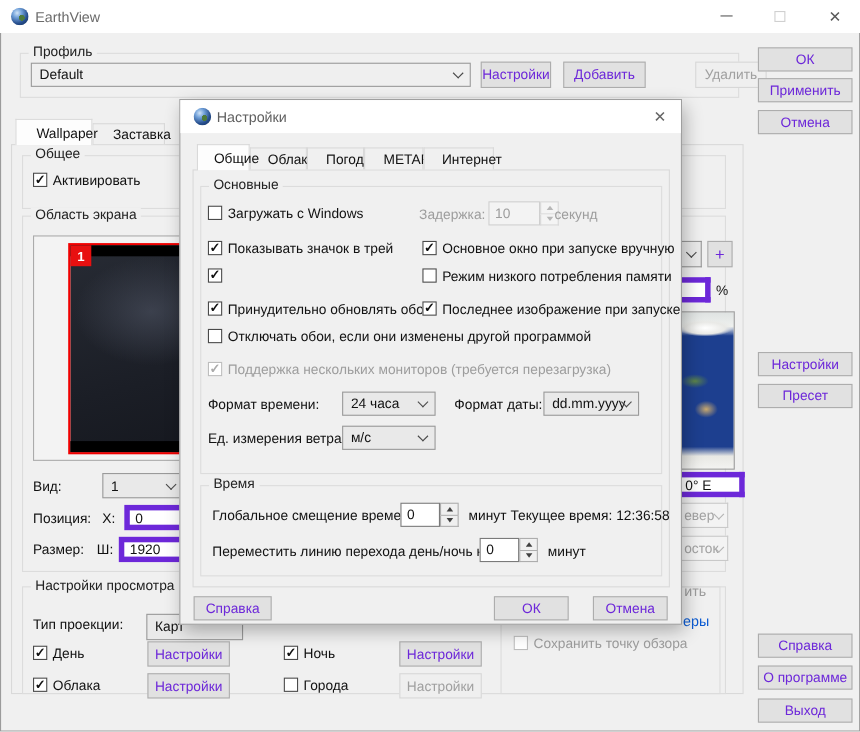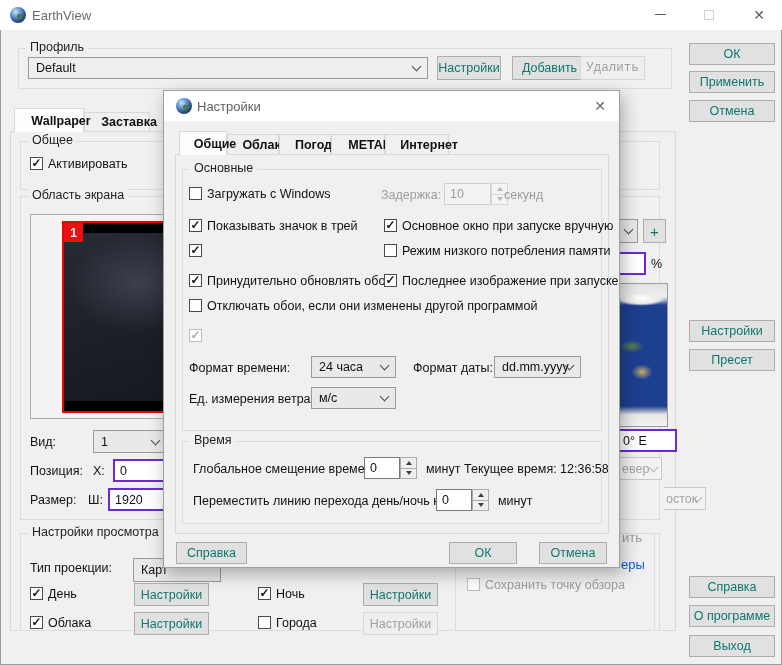--- a/index.html
+++ b/index.html
@@ -14,36 +14,36 @@
     radial-gradient(circle at 35% 30%, #cfe3f7 0%, #6f9fd8 28%, #274f8e 62%, #122b52 100%);}
   .cap-min{left:655px;top:14px;width:11px;height:1px;background:#5a5a5a;}
   .cap-max{left:704px;top:10px;width:10px;height:10px;border:1px solid #d0d0d0;background:#fff;}
   .cap-close{left:751px;top:6px;width:16px;height:18px;color:#5a5a5a;font-size:14px;line-height:18px;text-align:center;}
   .grp{border:1px solid #dcdcdc;}
   .grp-lbl{background:#f0f0f0;padding:0 4px;line-height:13px;white-space:nowrap;color:#222;}
   .lbl{white-space:nowrap;line-height:14px;color:#111;}
   .lbl.gray{color:#9d9d9d;}
   .lbl.blue{color:#0b5bd3;}
   .btn{display:flex;align-items:center;justify-content:center;background:#e1e1e1;
-    border:1px solid #adadad;font-size:12.5px;color:#0f766e;white-space:nowrap;cursor:default;}
+    border:1px solid #adadad;font-size:12.5px;color:#6d28d9;white-space:nowrap;cursor:default;}
   .btn.dis{background:#efefef;border-color:#d7d7d7;color:#a0a0a0;}
   .combo{background:#e9e9e9;border:1px solid #9a9a9a;display:flex;align-items:center;
     padding-left:7px;font-size:12.5px;overflow:hidden;white-space:nowrap;}
   .combo.dis{background:#f3f3f3;border-color:#c9c9c9;color:#a3a3a3;}
   .chev{position:absolute;right:7px;top:50%;width:6px;height:6px;margin-top:-5px;
     border-right:1.5px solid #4a4a4a;border-bottom:1.5px solid #4a4a4a;transform:rotate(45deg);}
   .combo.dis .chev{border-color:#b3b3b3;}
-  .inp{background:#fff;border:2px solid #6d28d9;display:flex;align-items:center;
+  .inp{background:#fff;border:5px solid #6d28d9;display:flex;align-items:center;
     padding-left:5px;font-size:12.5px;white-space:nowrap;}
   .cut-l{border-left:none;}
   .cb{width:13px;height:13px;background:#fff;border:1px solid #4a4a4a;}
   .cb.checked::after{content:"\2713";position:absolute;left:0.5px;top:-2.5px;font-size:12px;font-weight:bold;color:#101010;}
   .cb.dis{border-color:#bdbdbd;}
   .cb.dis.checked::after{color:#ababab;}
-  .tab{display:flex;align-items:center;justify-content:center;font-weight:bold;font-size:12.5px;
+  .tab{display:flex;align-items:center;justify-content:center;font-weight:normal;font-size:12.5px;
     background:#f0f0f0;border:1px solid #d9d9d9;border-bottom:none;padding-left:24px;}
   .tab.active{background:#fdfdfd;z-index:3;}
   .tabpage{background:#f0f0f0;border:1px solid #d9d9d9;}
   .spin{display:flex;}
   .spin-edit{flex:1;background:#fff;border:1px solid #7a7a7a;display:flex;align-items:center;
     padding-left:5px;font-size:12.5px;box-sizing:border-box;}
   .spin-btns{width:17px;display:flex;flex-direction:column;box-sizing:border-box;}
   .sb{flex:1;background:#f0f0f0;border:1px solid #adadad;display:flex;align-items:center;justify-content:center;box-sizing:border-box;}
   .sb + .sb{border-top:none;}
   .tu{width:0;height:0;border-left:3px solid transparent;border-right:3px solid transparent;border-bottom:4px solid #404040;}
@@ -87,21 +87,21 @@
   </div>
 
   <div class="abs grp" style="left:18px;top:48px;width:654px;height:41px;"></div>
   <div class="abs grp-lbl" style="left:26px;top:41px;">Профиль</div>
   <div class="abs combo" style="left:28px;top:57px;width:400px;height:22px;background:#efefef;">
     <span>Default</span>
     <i class="chev"></i>
   </div>
   <div class="abs btn" style="left:437px;top:56px;width:64px;height:24px;">Настройки</div>
   <div class="abs btn" style="left:512px;top:56px;width:75px;height:24px;">Добавить</div>
-  <div class="abs btn dis" style="left:580px;top:56px;width:65px;height:24px;font-family:Liberation Mono, monospace;">Удалить</div>
+  <div class="abs btn dis" style="left:632px;top:56px;width:65px;height:24px;">Удалить</div>
 
   <div class="abs btn" style="left:689px;top:43px;width:86px;height:22px;">ОК</div>
   <div class="abs btn" style="left:689px;top:71px;width:86px;height:22px;">Применить</div>
   <div class="abs btn" style="left:689px;top:100px;width:86px;height:22px;">Отмена</div>
   <div class="abs btn" style="left:689px;top:320px;width:86px;height:22px;">Настройки</div>
   <div class="abs btn" style="left:689px;top:349px;width:86px;height:22px;">Пресет</div>
   <div class="abs btn" style="left:689px;top:576px;width:86px;height:22px;">Справка</div>
   <div class="abs btn" style="left:689px;top:605px;width:86px;height:22px;">О программе</div>
   <div class="abs btn" style="left:689px;top:635px;width:86px;height:22px;">Выход</div>
 
@@ -162,21 +162,21 @@
   </div>
   <div class="abs btn" style="left:643px;top:219px;width:23px;height:24px;font-size:15px;">+</div>
   <div class="abs inp cut-l" style="left:620px;top:252px;width:26px;height:23px;"></div>
   <div class="abs lbl" style="left:651px;top:257px;">%</div>
   <div class="abs thumb" style="left:614px;top:283px;width:54px;height:144px;"></div>
   <div class="abs inp cut-l" style="left:620px;top:429px;width:57px;height:23px;padding-left:3px;">0° E</div>
   <div class="abs combo dis cut-l" style="left:620px;top:457px;width:42px;height:23px;padding-left:2px;">
     <span>евер</span>
     <i class="chev" style="right:4px;"></i>
   </div>
-  <div class="abs combo dis cut-l" style="left:620px;top:487px;width:42px;height:23px;padding-left:2px;margin-left:44px;">
+  <div class="abs combo dis cut-l" style="left:620px;top:487px;width:42px;height:23px;padding-left:2px;">
     <span>осток</span>
     <i class="chev" style="right:4px;"></i>
   </div>
   <div class="abs lbl gray" style="left:622px;top:531px;font-size:13px;">ить</div>
   <div class="abs lbl blue" style="left:621px;top:558px;font-size:13px;">еры</div>
 
   <div class="abs dialog">
     <div class="abs dlg-titlebar">
       <div class="abs globe" style="left:12px;top:7px;"></div>
       <div class="abs dlg-title">Настройки</div>
@@ -220,20 +220,21 @@
 
     <div class="abs cb checked" style="left:25px;top:183px;"></div>
     <div class="abs lbl" style="left:43px;top:183px;">Принудительно обновлять обои</div>
     <div class="abs cb checked" style="left:220px;top:183px;"></div>
     <div class="abs lbl" style="left:238px;top:183px;">Последнее изображение при запуске</div>
 
     <div class="abs cb" style="left:25px;top:208px;"></div>
     <div class="abs lbl" style="left:43px;top:208px;">Отключать обои, если они изменены другой программой</div>
 
     <div class="abs cb dis checked" style="left:25px;top:238px;"></div>
+    <div class="abs lbl gray" style="left:43px;top:238px;">Поддержка нескольких мониторов (требуется перезагрузка)</div>
 
     <div class="abs lbl" style="left:25px;top:270px;">Формат времени:</div>
     <div class="abs combo" style="left:147px;top:265px;width:85px;height:22px;">
       <span>24 часа</span>
       <i class="chev"></i>
     </div>
     <div class="abs lbl" style="left:249px;top:270px;">Формат даты:</div>
     <div class="abs combo" style="left:330px;top:265px;width:87px;height:22px;">
       <span>dd.mm.yyyy</span>
       <i class="chev"></i>

